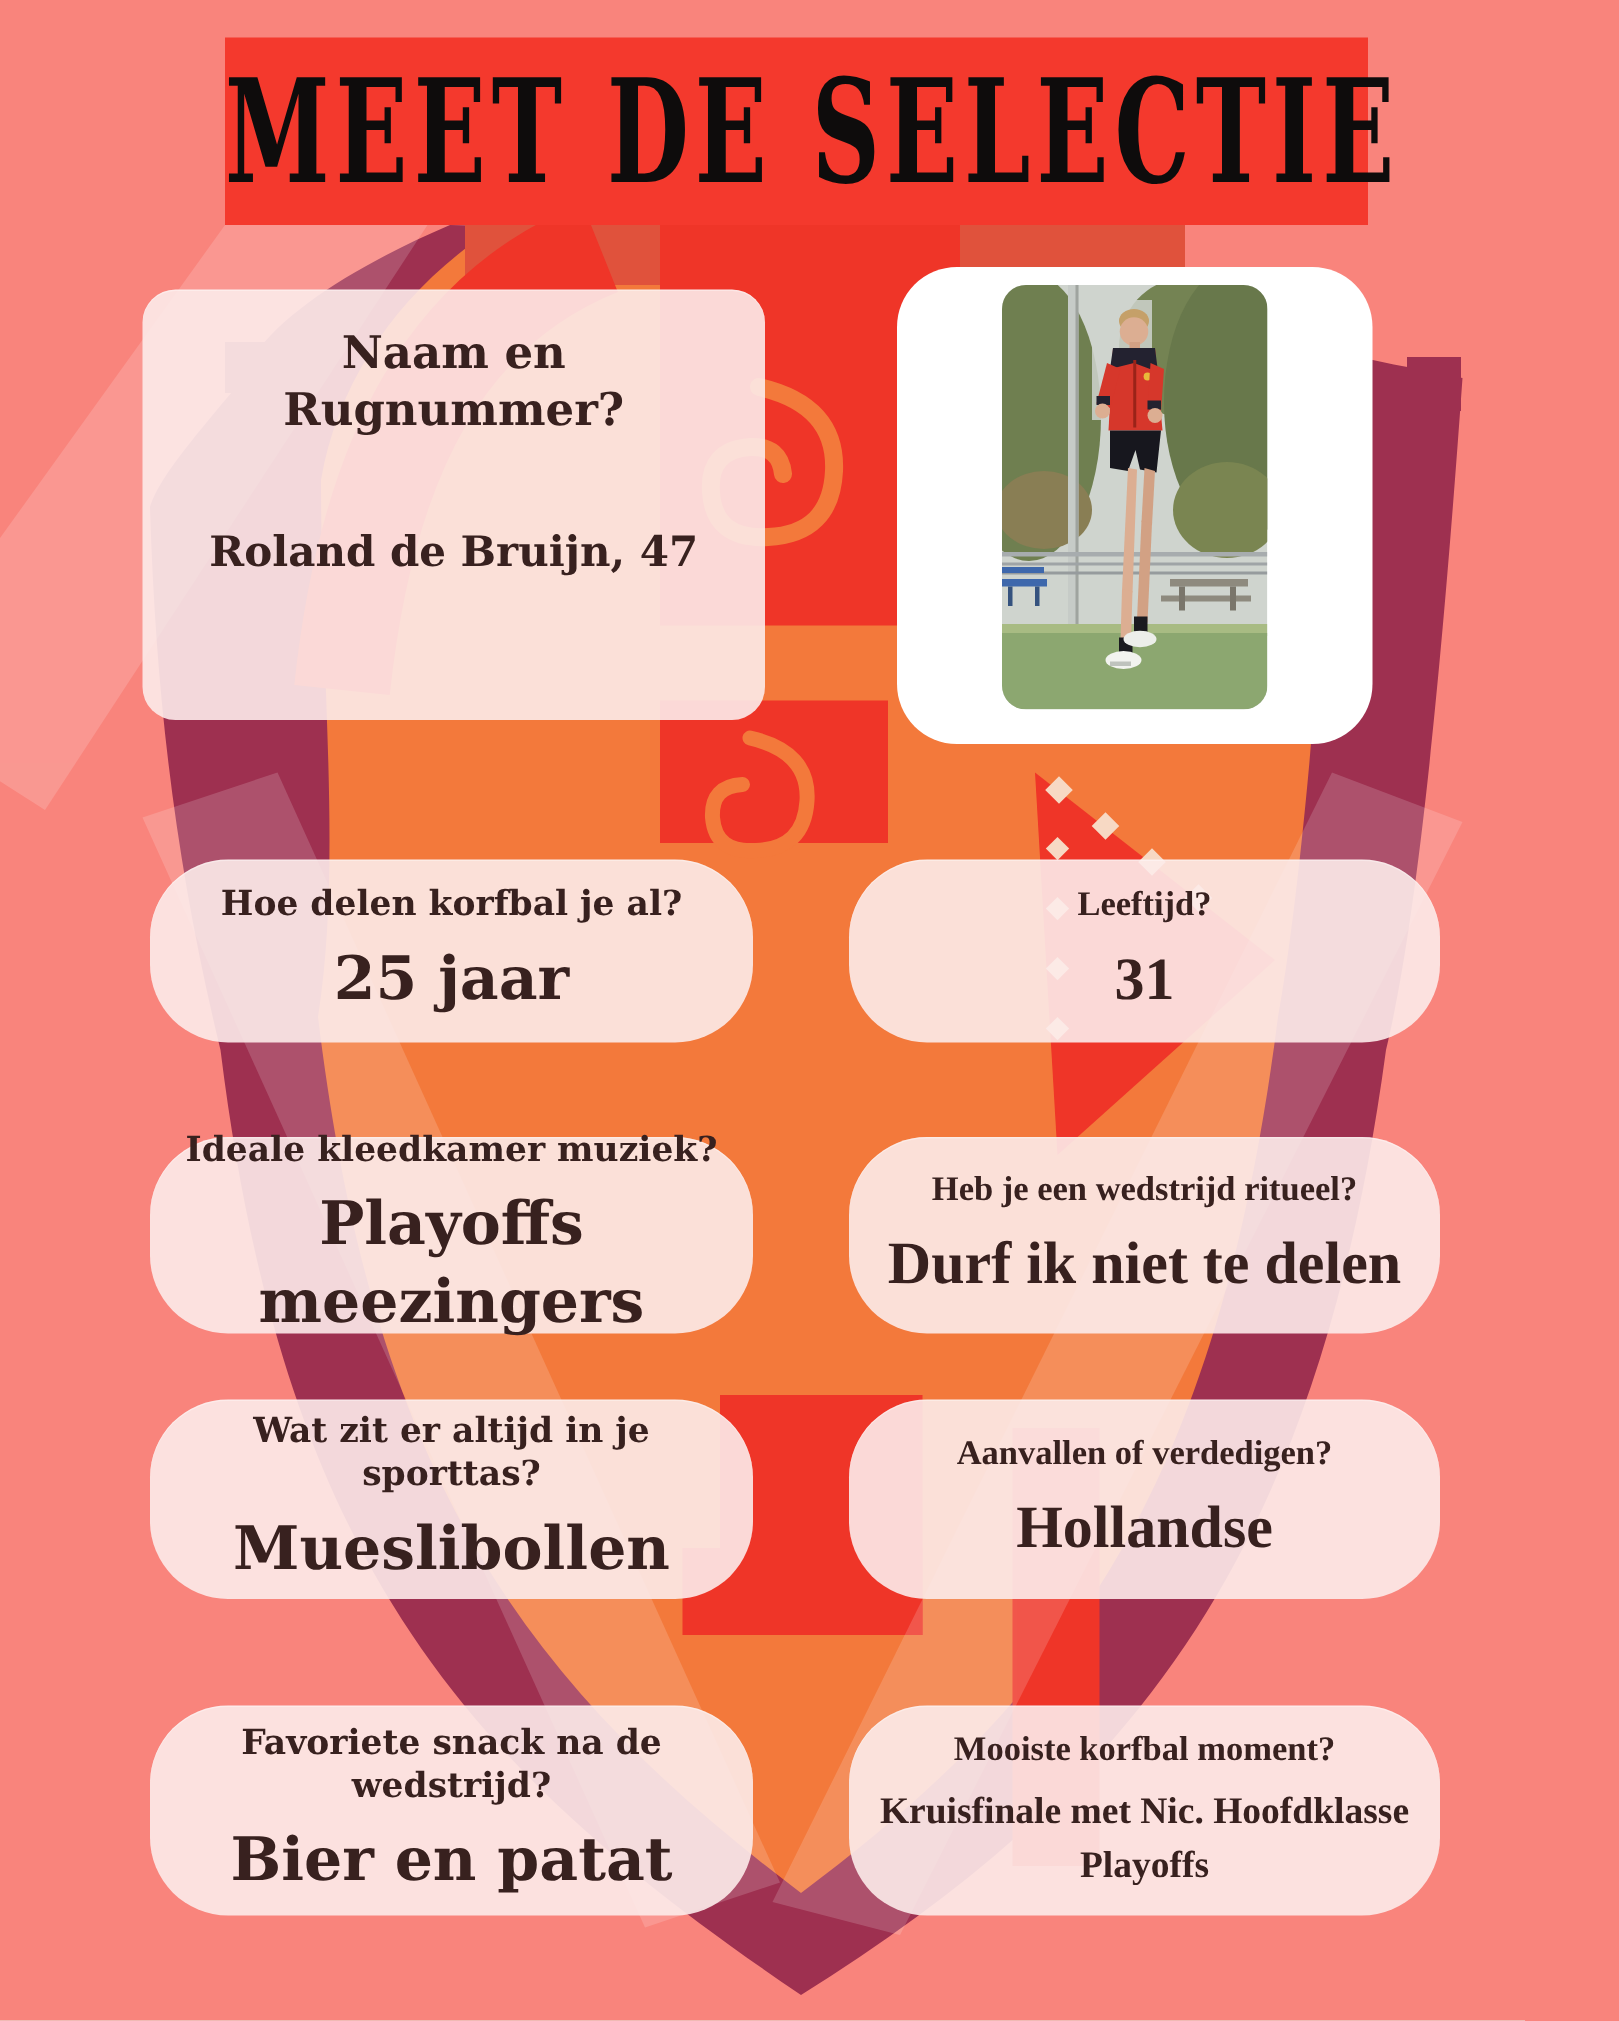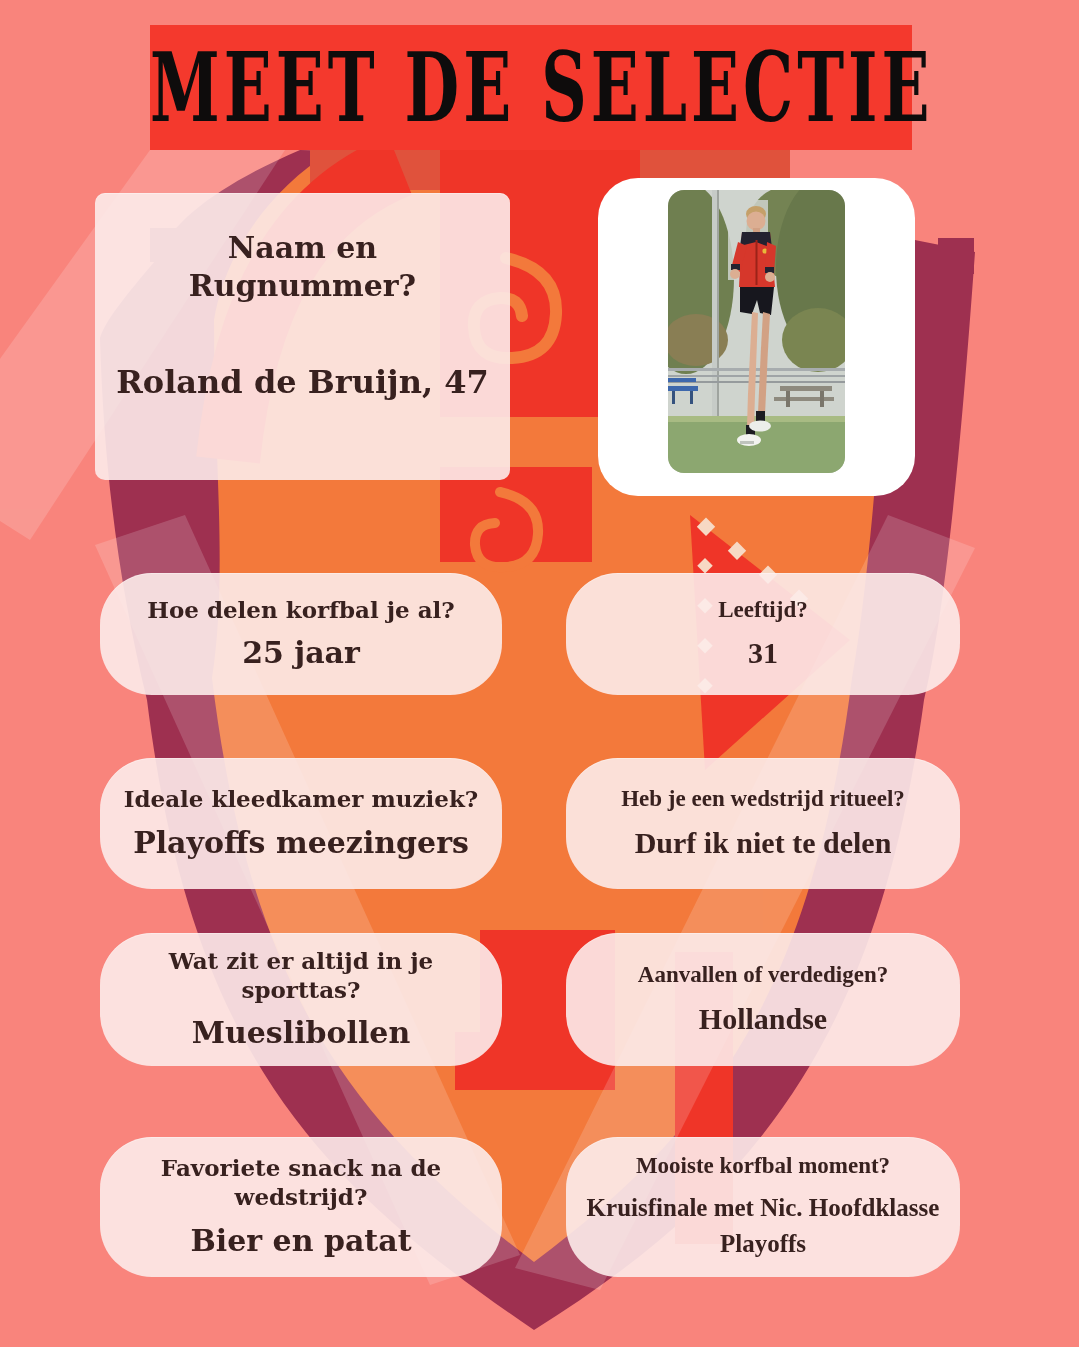--- a/index.html
+++ b/index.html
@@ -20,27 +20,27 @@
     white-space:nowrap;
   }
   .card{
     position:absolute; z-index:4;
     background:var(--card,rgba(252,235,234,0.9));
     color:var(--text,#38211F); text-align:center;
     display:flex; flex-direction:column; align-items:center; justify-content:center;
     box-shadow:inset 0 1px 0 rgba(255,255,255,.35);
   }
   .card .q{font-size:23px; font-weight:700; line-height:1.25; padding:0 14px;}
-  .card .a{font-size:30px; font-weight:700; line-height:1.3; padding:0 14px;}
+  .card .a{font-size:40px; font-weight:700; line-height:1.3; padding:0 14px;}
   .name-card{
-    left:95px; top:193px; width:415px; height:287px; border-radius:10px;
-    justify-content:flex-start; padding-top:36px; gap:58px; box-sizing:border-box;
+    left:95px; top:193px; width:415px; height:287px; border-radius:22px;
+    justify-content:flex-start; padding-top:24px; gap:58px; box-sizing:border-box;
   }
   .name-card .q{font-size:30px;}
-  .name-card .a{font-size:32px;text-align:center;}
+  .name-card .a{font-size:28px;text-align:center;}
   .photo-card{
     position:absolute; left:598px; top:178px; width:317px; height:318px;
     background:#FFFFFF; border-radius:40px; z-index:4;
   }
   .photo{
     position:absolute; left:70px; top:12px; width:177px; height:283px;
     border-radius:16px; overflow:hidden;
   }
   .pill{border-radius:52px; gap:9px; box-sizing:border-box;}
   .r1{top:573px;height:122px;} .r2{top:758px;height:131px;}

